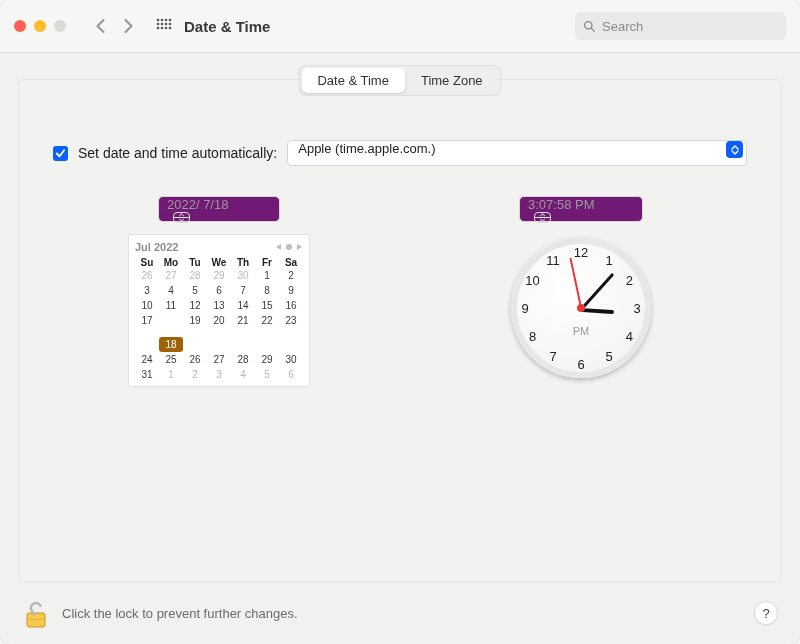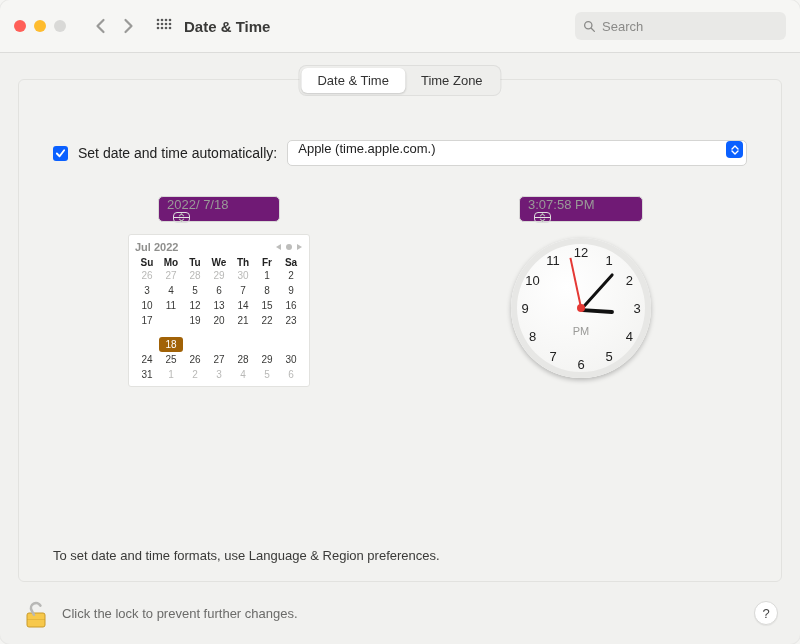--- a/index.html
+++ b/index.html
@@ -245,21 +245,20 @@
               <div class="num" style="left: 42px; top: 21.5026px;">11</div>
               <div class="hand h" style="transform: rotate(3.5deg);"></div>
               <div class="hand m" style="transform: rotate(-48deg);"></div>
               <div class="hand s" style="transform: rotate(258deg);"></div>
               <div class="pivot"></div>
             </div>
         </div>
       </div>
 
       <div class="bottomrow">
-        <span>To set date and time formats, use Language &amp; Region preferences.</span>
       </div>
 
     </div>
   </div>
 
   <div class="footer">
     <div class="lock">
       <svg width="26" height="30" viewBox="0 0 26 30">
         <rect x="4" y="14" width="18" height="14" rx="2" fill="#f7c84b" stroke="#c99a2a"></rect>
         <rect x="4" y="20" width="18" height="1" fill="#c99a2a" opacity=".4"></rect>

